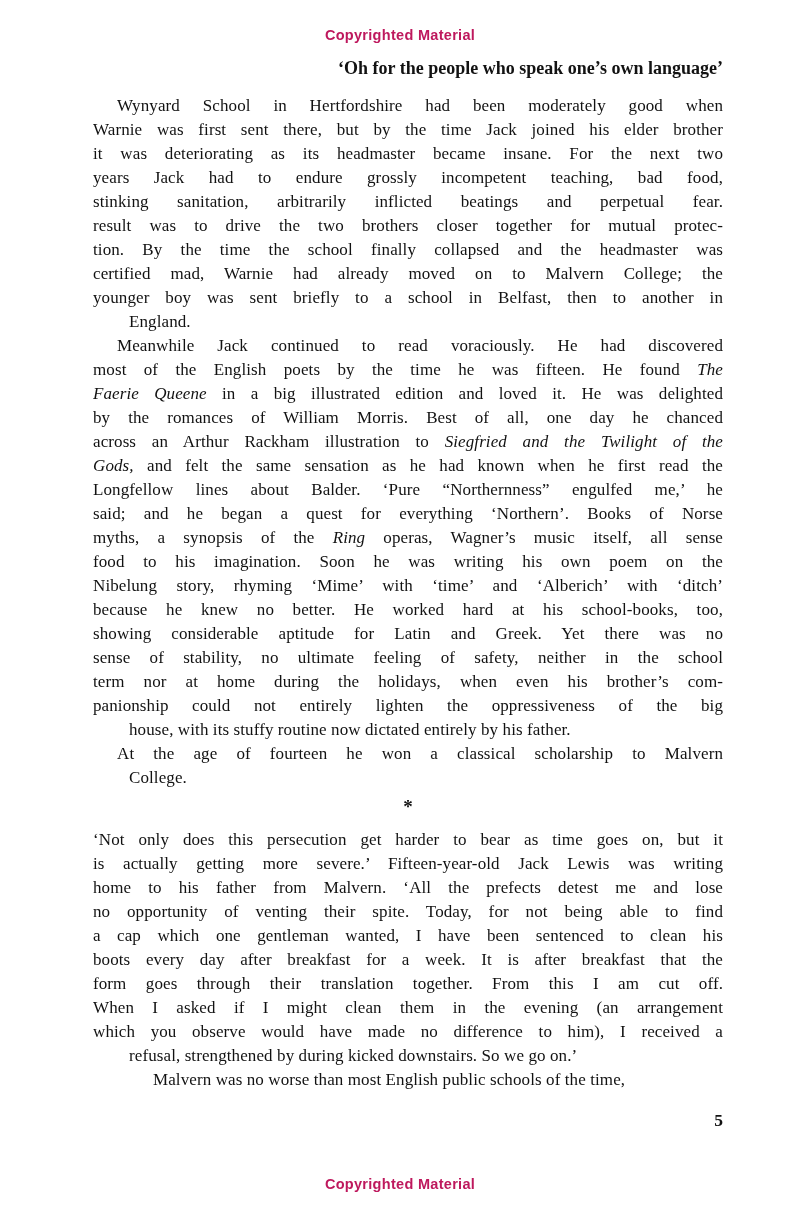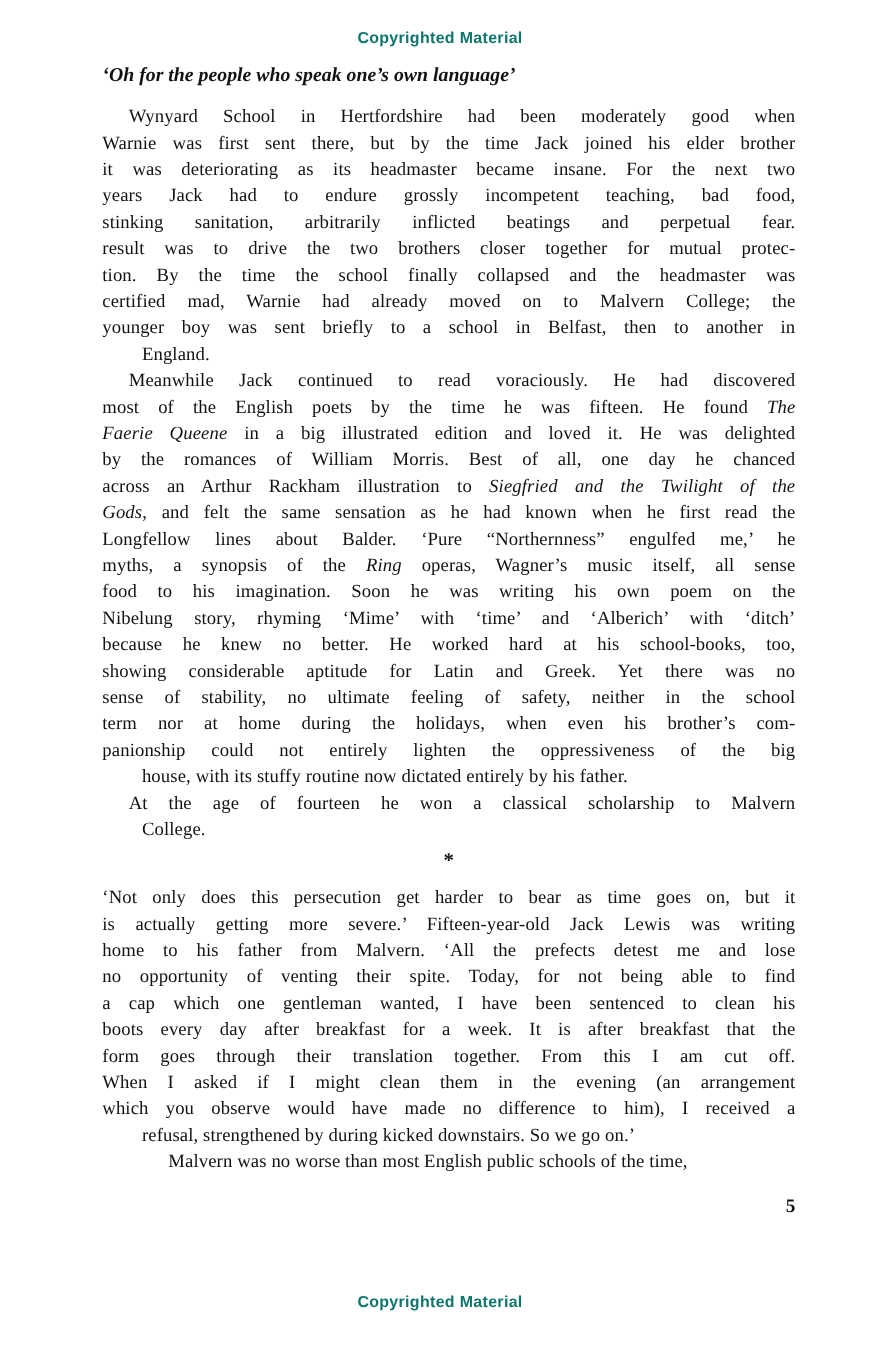--- a/index.html
+++ b/index.html
@@ -12,37 +12,36 @@
     color: #121212;
   }
   .wm {
     position: absolute;
     left: 0;
     width: 100%;
     text-align: center;
     font-family: "Liberation Sans", sans-serif;
     font-size: 14.5px;
     font-weight: bold;
-    color: #0f766e;
+    color: #be185d;
     letter-spacing: 0.3px;
   }
   .wm-top { top: 27px; }
   .wm-bottom { top: 1176px; }
   .column {
     position: absolute;
     left: 93px;
     top: 56px;
     width: 630px;
     font-family: "Liberation Serif", serif;
     font-size: 17px;
     color: #121212;
   }
   .epigraph {
-    text-align: left;
-    font-style: italic;
+    text-align: right;
     font-weight: bold;
     font-size: 18px;
     line-height: 24px;
     margin-bottom: 14px;
   }
   .para { margin: 0; padding: 0; }
   .line {
     height: 24px;
     line-height: 24px;
     overflow: hidden;
@@ -94,20 +93,21 @@
     </div>
 
     <div class="para">
       <div class="line indent">Meanwhile Jack continued to read voraciously. He had discovered</div>
       <div class="line"><span>most of the English poets by the time he was fifteen. He found </span><em>The</em></div>
       <div class="line"><em>Faerie Queene</em><span> in a big illustrated edition and loved it. He was delighted</span></div>
       <div class="line">by the romances of William Morris. Best of all, one day he chanced</div>
       <div class="line"><span>across an Arthur Rackham illustration to </span><em>Siegfried and the Twilight of the</em></div>
       <div class="line"><em>Gods,</em><span> and felt the same sensation as he had known when he first read the</span></div>
       <div class="line">Longfellow lines about Balder. ‘Pure “Northernness” engulfed me,’ he</div>
+      <div class="line">said; and he began a quest for everything ‘Northern’. Books of Norse</div>
       <div class="line"><span>myths, a synopsis of the </span><em>Ring</em><span> operas, Wagner’s music itself, all sense</span></div>
       <div class="line">food to his imagination. Soon he was writing his own poem on the</div>
       <div class="line">Nibelung story, rhyming ‘Mime’ with ‘time’ and ‘Alberich’ with ‘ditch’</div>
       <div class="line">because he knew no better. He worked hard at his school-books, too,</div>
       <div class="line">showing considerable aptitude for Latin and Greek. Yet there was no</div>
       <div class="line">sense of stability, no ultimate feeling of safety, neither in the school</div>
       <div class="line">term nor at home during the holidays, when even his brother’s com-</div>
       <div class="line">panionship could not entirely lighten the oppressiveness of the big</div>
       <div class="line last">house, with its stuffy routine now dictated entirely by his father.</div>
     </div>

